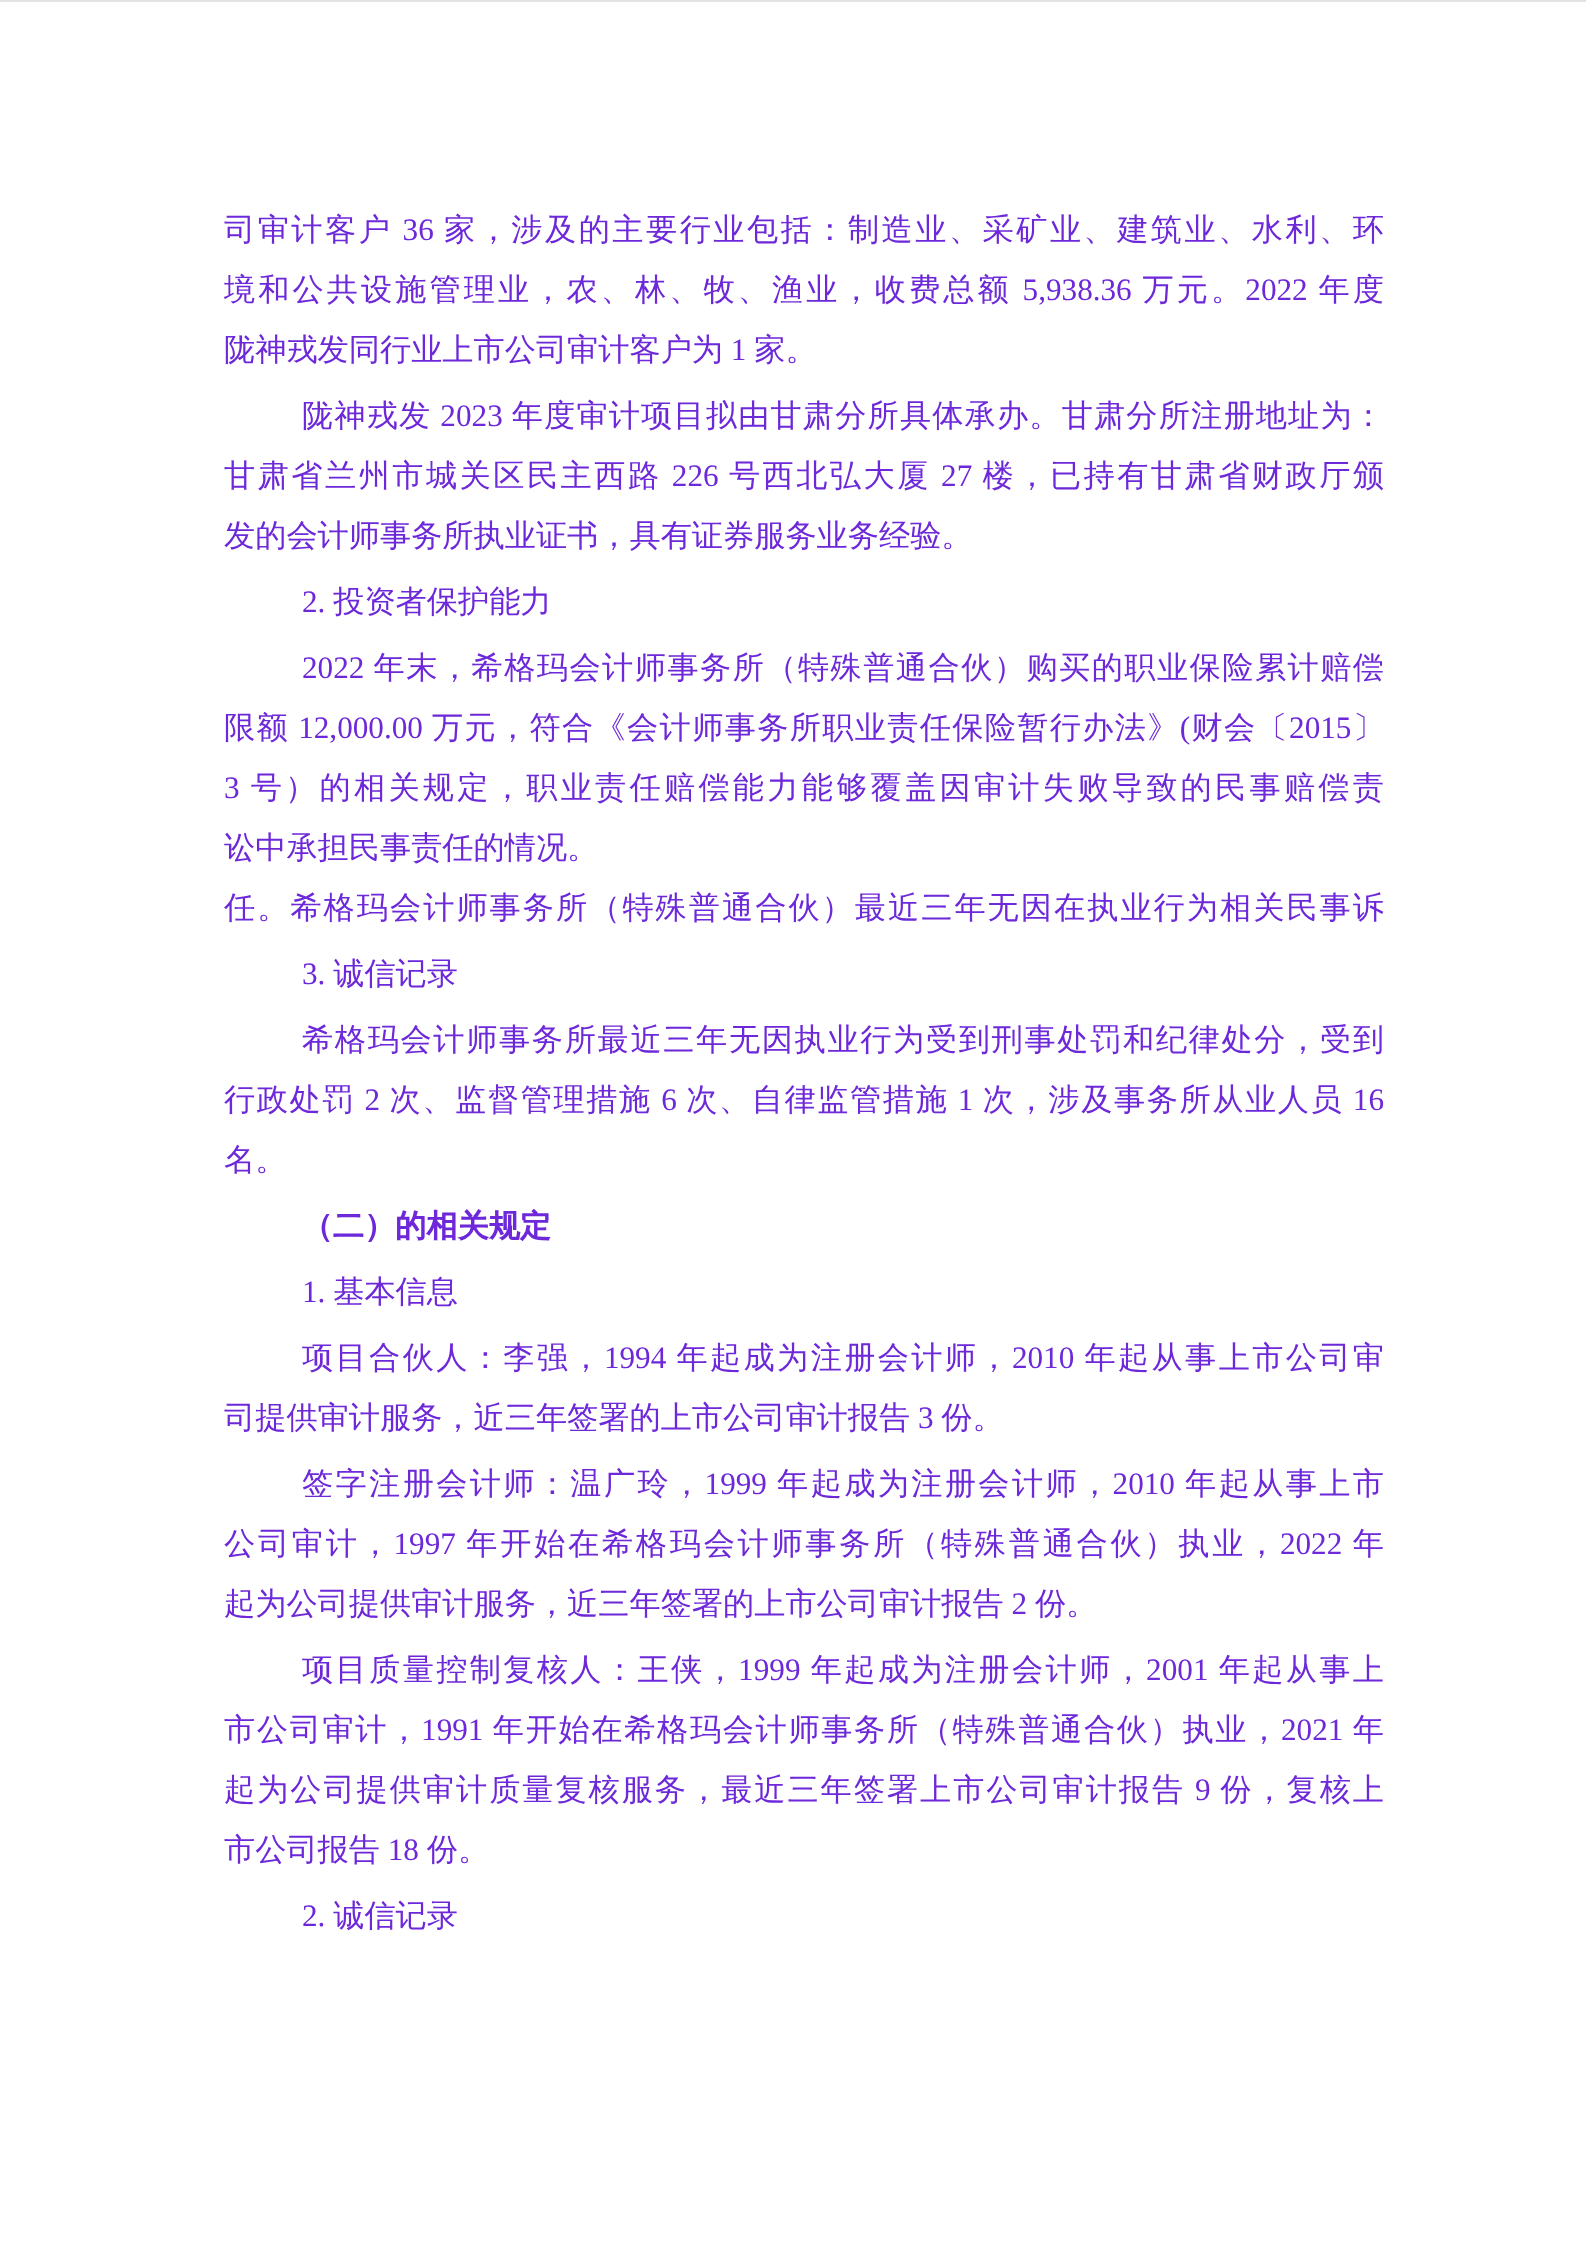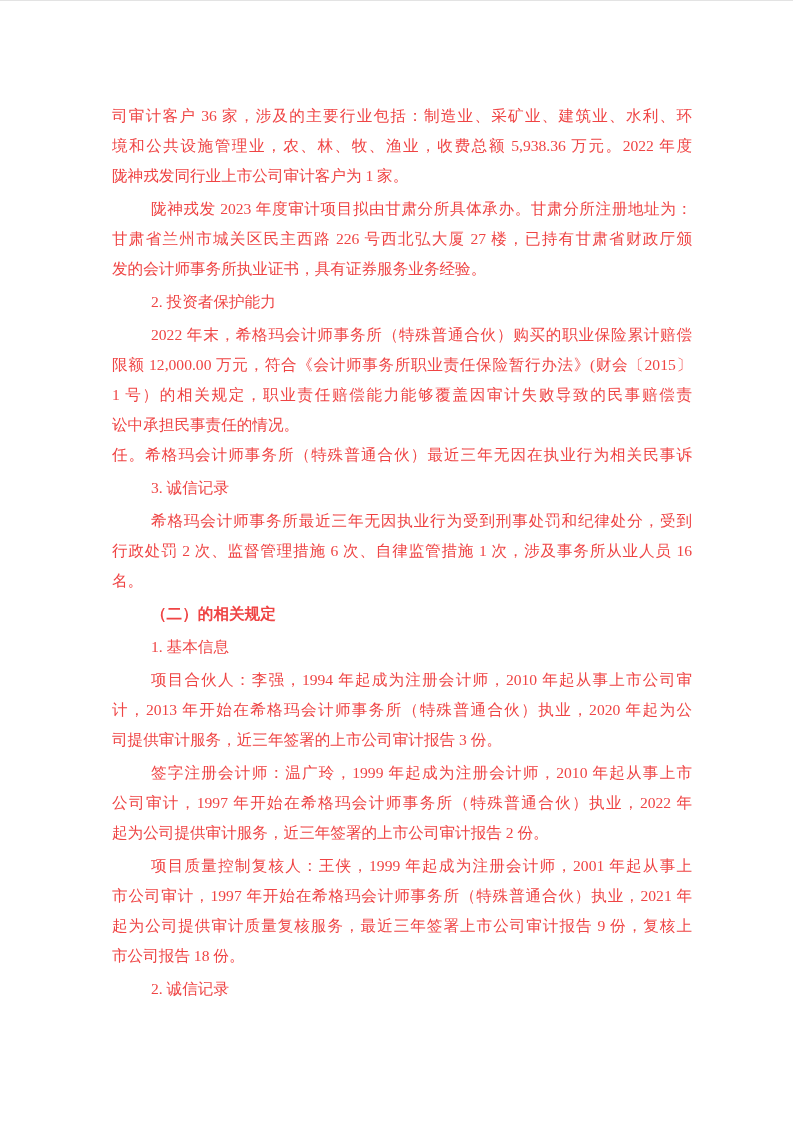--- a/index.html
+++ b/index.html
@@ -46,44 +46,43 @@
     margin-top: 3px;
   }
   .line.bold {
     font-weight: 700;
   }
 </style>
 </head>
 <body>
 
 <div class="page" style="background: rgb(255, 255, 255);">
-  <div class="text-body" style="color: #ef4444;">
+  <div class="text-body" style="color: #6d28d9;">
       <div class="line">司审计客户 36 家，涉及的主要行业包括：制造业、采矿业、建筑业、水利、环</div>
       <div class="line">境和公共设施管理业，农、林、牧、渔业，收费总额 5,938.36 万元。2022 年度</div>
       <div class="line end">陇神戎发同行业上市公司审计客户为 1 家。</div>
       <div class="line indent start">陇神戎发 2023 年度审计项目拟由甘肃分所具体承办。甘肃分所注册地址为：</div>
       <div class="line">甘肃省兰州市城关区民主西路 226 号西北弘大厦 27 楼，已持有甘肃省财政厅颁</div>
       <div class="line end">发的会计师事务所执业证书，具有证券服务业务经验。</div>
       <div class="line indent start end">2. 投资者保护能力</div>
       <div class="line indent start">2022 年末，希格玛会计师事务所（特殊普通合伙）购买的职业保险累计赔偿</div>
       <div class="line">限额 12,000.00 万元，符合《会计师事务所职业责任保险暂行办法》(财会〔2015〕</div>
-      <div class="line">1 号）的相关规定，职业责任赔偿能力能够覆盖因审计失败导致的民事赔偿责</div>
+      <div class="line">3 号）的相关规定，职业责任赔偿能力能够覆盖因审计失败导致的民事赔偿责</div>
       <div class="line end">讼中承担民事责任的情况。</div>
       <div class="line">任。希格玛会计师事务所（特殊普通合伙）最近三年无因在执业行为相关民事诉</div>
       <div class="line indent start end">3. 诚信记录</div>
       <div class="line indent start">希格玛会计师事务所最近三年无因执业行为受到刑事处罚和纪律处分，受到</div>
       <div class="line">行政处罚 2 次、监督管理措施 6 次、自律监管措施 1 次，涉及事务所从业人员 16</div>
       <div class="line end">名。</div>
       <div class="line indent bold start end">（二）的相关规定</div>
       <div class="line indent start end">1. 基本信息</div>
       <div class="line indent start">项目合伙人：李强，1994 年起成为注册会计师，2010 年起从事上市公司审</div>
-      <div class="line">计，2013 年开始在希格玛会计师事务所（特殊普通合伙）执业，2020 年起为公</div>
       <div class="line end">司提供审计服务，近三年签署的上市公司审计报告 3 份。</div>
       <div class="line indent start">签字注册会计师：温广玲，1999 年起成为注册会计师，2010 年起从事上市</div>
       <div class="line">公司审计，1997 年开始在希格玛会计师事务所（特殊普通合伙）执业，2022 年</div>
       <div class="line end">起为公司提供审计服务，近三年签署的上市公司审计报告 2 份。</div>
       <div class="line indent start">项目质量控制复核人：王侠，1999 年起成为注册会计师，2001 年起从事上</div>
-      <div class="line">市公司审计，1997 年开始在希格玛会计师事务所（特殊普通合伙）执业，2021 年</div>
+      <div class="line">市公司审计，1991 年开始在希格玛会计师事务所（特殊普通合伙）执业，2021 年</div>
       <div class="line">起为公司提供审计质量复核服务，最近三年签署上市公司审计报告 9 份，复核上</div>
       <div class="line end">市公司报告 18 份。</div>
       <div class="line indent start end">2. 诚信记录</div>
     </div>
 </div>
 
 </body></html>

